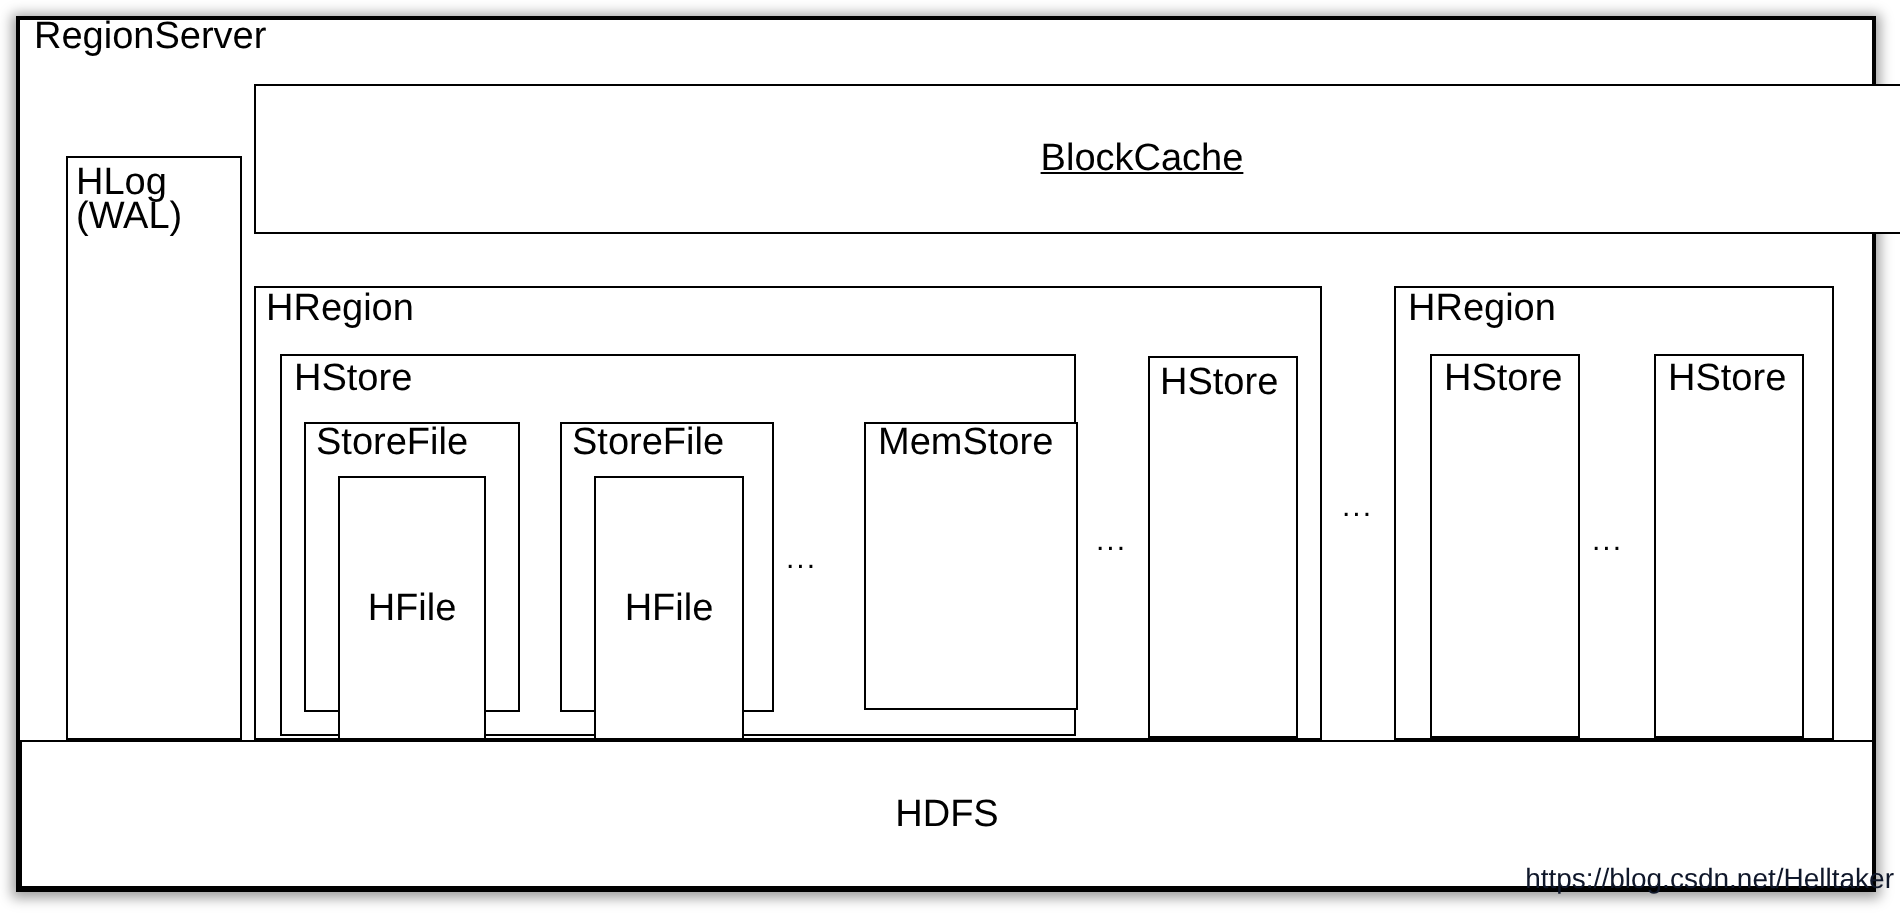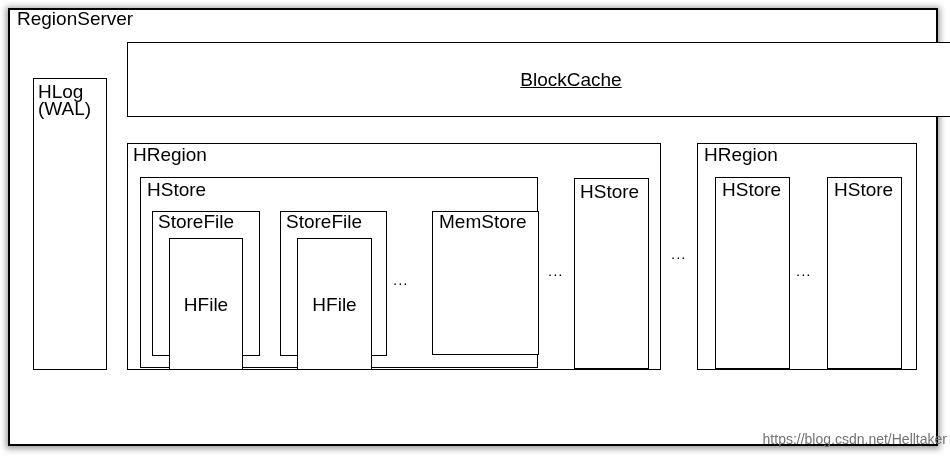--- a/index.html
+++ b/index.html
@@ -15,21 +15,21 @@
   .outer {
     left:8px; top:8px; width:930px; height:438px;
     border-width:2px;
     box-shadow:0 1px 6px 2px rgba(0,0,0,0.38);
   }
   .lbl { font-size:19px; color:#000000; white-space:nowrap; line-height:17px; }
   .tl { position:absolute; }
   .centered { display:flex; align-items:center; justify-content:center; }
 
   .blockcache { left:127px; top:42px;  width:888px; height:75px;text-decoration:underline; }
-  .hlog       { left:33px;  top:78px;  width:74px;  height:292px; padding:4px 0 0 4px; }
+  .hlog       { left:33px;  top:78px;  width:88px;  height:292px; padding:4px 0 0 4px; }
   .hregion-l  { left:127px; top:143px; width:534px; height:227px; }
   .hstore-main{ left:140px; top:177px; width:398px; height:191px; }
   .storefile1 { left:152px; top:211px; width:108px; height:145px; }
   .storefile2 { left:280px; top:211px; width:107px; height:145px; }
   .hfile1     { left:169px; top:238px; width:74px;  height:132px; }
   .hfile2     { left:297px; top:238px; width:75px;  height:132px; }
   .memstore   { left:432px; top:211px; width:107px; height:144px; }
   .hstore-sgl { left:574px; top:178px; width:75px;  height:191px; }
   .hregion-r  { left:697px; top:143px; width:220px; height:227px; }
   .hstore-r1  { left:715px; top:177px; width:75px;  height:192px; }
@@ -40,21 +40,21 @@
     position:absolute; font-size:15px; line-height:15px;
     color:#000000; letter-spacing:1px;
   }
   .dots-1 { left:393px; top:272px; }
   .dots-2 { left:548px; top:263px; }
   .dots-3 { left:671px; top:246px; }
   .dots-4 { left:796px; top:263px; }
 
   .watermark {
     position:absolute; right:3px; top:431px;
-    font-size:14px; color:#737373; white-space:nowrap;
+    font-size:14px; color:#0f172a; white-space:nowrap;
   }
 </style>
 </head>
 <body>
 
 <div class="canvas">
 
   <div class="box outer">
     <span class="lbl tl" style="left:7px; top:0px;">RegionServer</span>
   </div>
@@ -105,20 +105,23 @@
   </div>
 
   <div class="box hstore-r1">
     <span class="lbl tl" style="left:6px; top:3px;">HStore</span>
   </div>
 
   <div class="box hstore-r2">
     <span class="lbl tl" style="left:6px; top:3px;">HStore</span>
   </div>
 
+  <div class="box hdfs centered">
+    <span class="lbl">HDFS</span>
+  </div>
 
   <span class="dots dots-1">...</span>
   <span class="dots dots-2">...</span>
   <span class="dots dots-3">...</span>
   <span class="dots dots-4">...</span>
 
   <span class="watermark">https://blog.csdn.net/Helltaker</span>
 
 </div>
 

